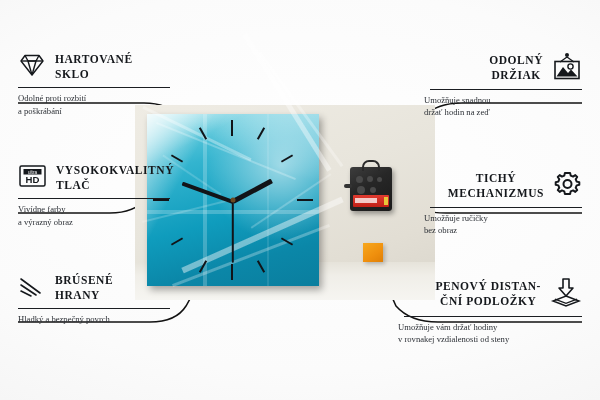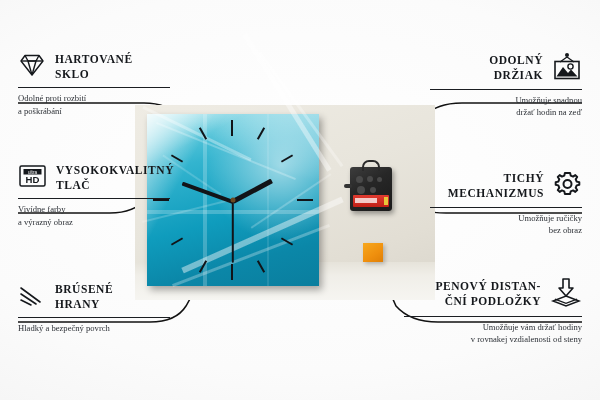--- a/index.html
+++ b/index.html
@@ -76,22 +76,22 @@
   .feat-rule{height:1px;background:#1b1e22;margin:5px 0 4px 0;}
   .feat-desc{
     font-family:Liberation Serif, serif;
     font-size:8.6px;color:#2c3036;line-height:1.42;
   }
   .icon{flex:0 0 auto;display:block;}
   .left .feat-head{justify-content:flex-start;}
   .left .feat-title{text-align:left;}
   .left .feat-desc{text-align:left;}
   .right .feat-head{justify-content:flex-end;}
-  .right .feat-title{text-align:right;}
-  .right .feat-desc{text-align:right;}
+  .right .feat-title{text-align:center;}
+  .right .feat-desc{}
 </style>
 </head>
 <body>
 
 <div id="infographic">
 
   <svg id="connectors" viewBox="0 0 600 400" xmlns="http://www.w3.org/2000/svg">
     <g fill="none" stroke="#121212" stroke-width="1.5">
 
       <path d="M18,103 L144,103 Q168,103 178,117 L190,131"></path>
@@ -212,21 +212,21 @@
         <span>TLAČ</span>
       </span>
     </div>
     <div class="feat-rule" style="width:152px;"></div>
     <div class="feat-desc">
       <span>Vivídne farby</span><br>
       <span>a výrazný obraz</span>
     </div>
   </div>
 
-  <div class="feature left" style="left:18px;top:282px;width:162px;">
+  <div class="feature left" style="left:18px;top:273px;width:162px;">
     <div class="feat-head">
       <span class="icon">
         <svg width="28" height="24" viewBox="0 0 28 24">
           <g stroke="#15181c" stroke-width="1.6" stroke-linecap="round">
             <line x1="3" y1="5" x2="22" y2="19"></line>
             <line x1="3" y1="11" x2="18" y2="21"></line>
             <line x1="3" y1="17" x2="13" y2="22"></line>
           </g>
         </svg>
       </span>

